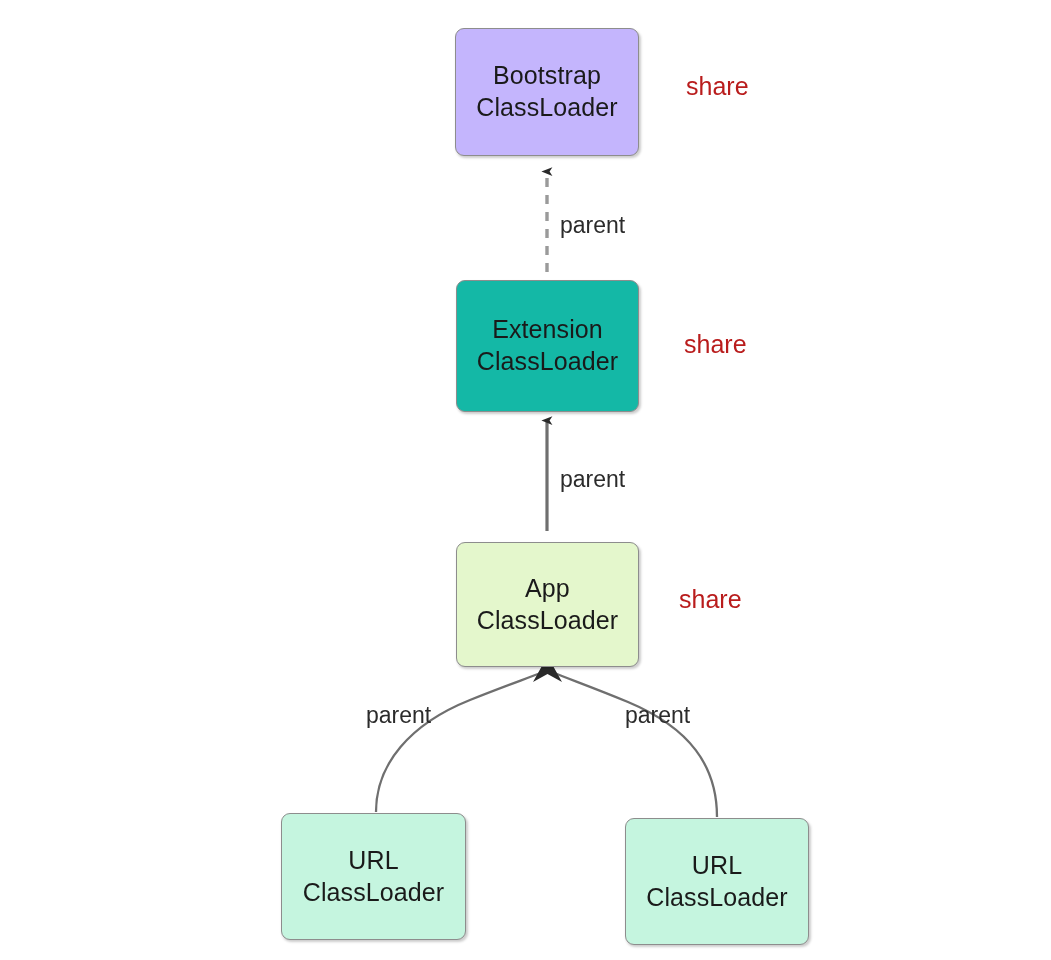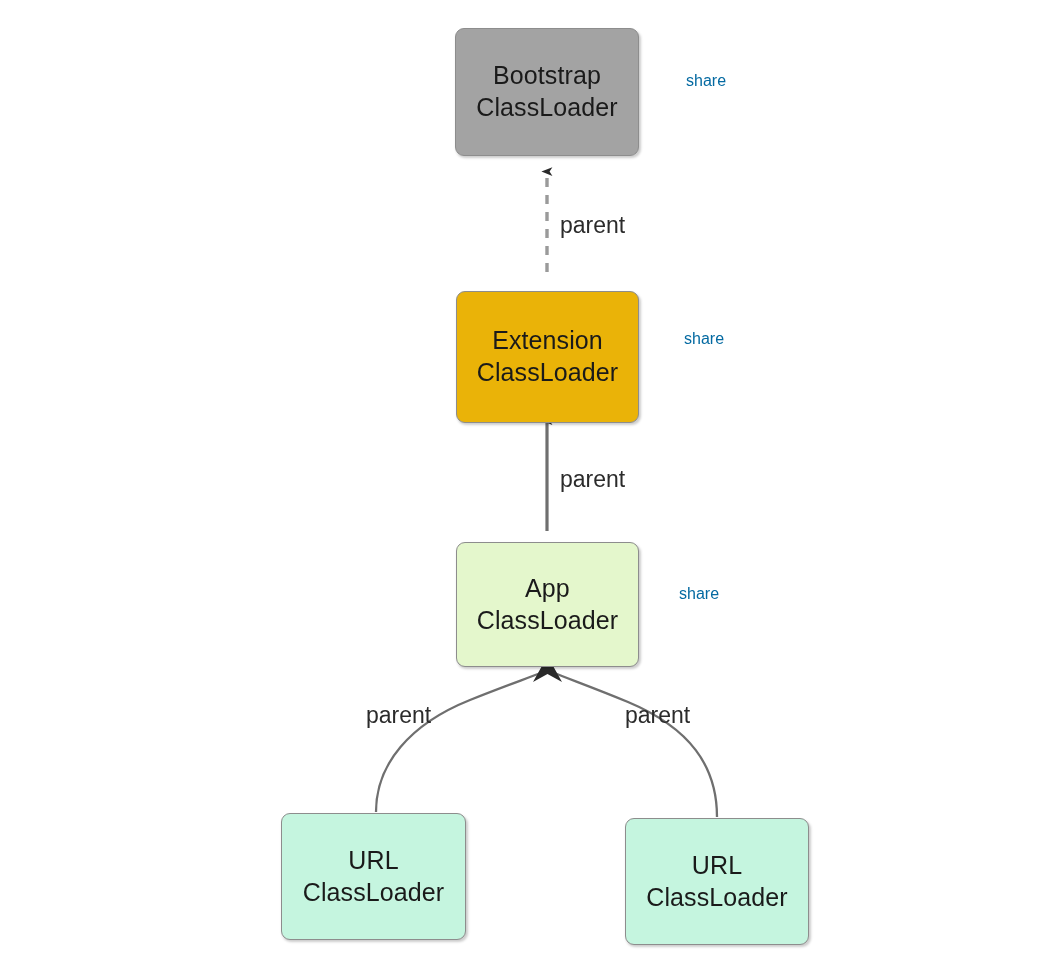--- a/index.html
+++ b/index.html
@@ -42,22 +42,22 @@
   }
   .node .line1, .node .line2 { display: block; }
   .edge-label {
     position: absolute;
     color: #2b2b2b;
     font-size: 23px;
     white-space: nowrap;
   }
   .side-label {
     position: absolute;
-    color: #0369a1;
-    font-size: 16px;
+    color: #b91c1c;
+    font-size: 25px;
     white-space: nowrap;
   }
 </style>
 </head>
 <body>
 
 <div id="canvas">
 
   <svg id="edges" viewBox="0 0 1051 960" xmlns="http://www.w3.org/2000/svg">
     <defs>
@@ -74,26 +74,26 @@
 
     <line x1="547" y1="531" x2="547" y2="421" stroke="#6f6f6f" stroke-width="3.2" marker-end="url(#arrowDark2)"></line>
 
     <path d="M 376 812 C 376 764 410 724 470 700 C 505 686 528 678 543 672" fill="none" stroke="#6f6f6f" stroke-width="2.3"></path>
 
     <path d="M 717 817 C 717 766 690 728 628 702 C 592 687 566 678 552 672" fill="none" stroke="#6f6f6f" stroke-width="2.3"></path>
 
     <path d="M 533 682 L 547.5 656 L 562 682 L 547.5 674 Z" fill="#2a2a2a"></path>
   </svg>
 
-  <div class="node" style="left:455px; top:28px; width:184px; height:128px; background:#a3a3a3;">
+  <div class="node" style="left:455px; top:28px; width:184px; height:128px; background:#c4b5fd;">
     <span class="line1">Bootstrap</span>
     <span class="line2">ClassLoader</span>
   </div>
 
-  <div class="node" style="left:456px; top:291px; width:183px; height:132px; background:#eab308;">
+  <div class="node" style="left:456px; top:280px; width:183px; height:132px; background:#14b8a6;">
     <span class="line1">Extension</span>
     <span class="line2">ClassLoader</span>
   </div>
 
   <div class="node" style="left:456px; top:532px; width:183px; height:125px; background:#e4f7cc;margin-top:10px;">
     <span class="line1">App</span>
     <span class="line2">ClassLoader</span>
   </div>
 
   <div class="node" style="left:281px; top:813px; width:185px; height:127px; background:#c5f5df;">

